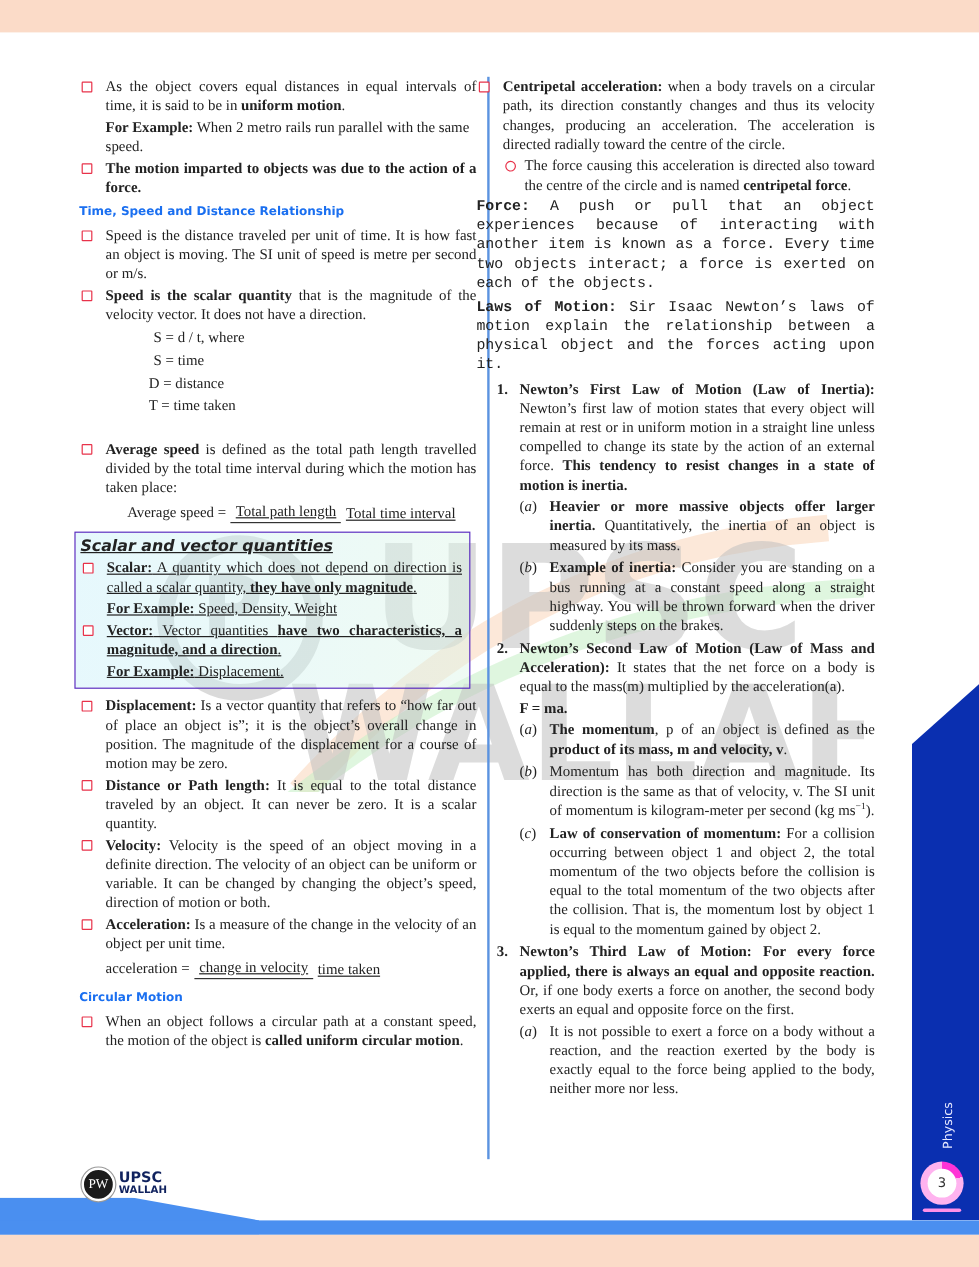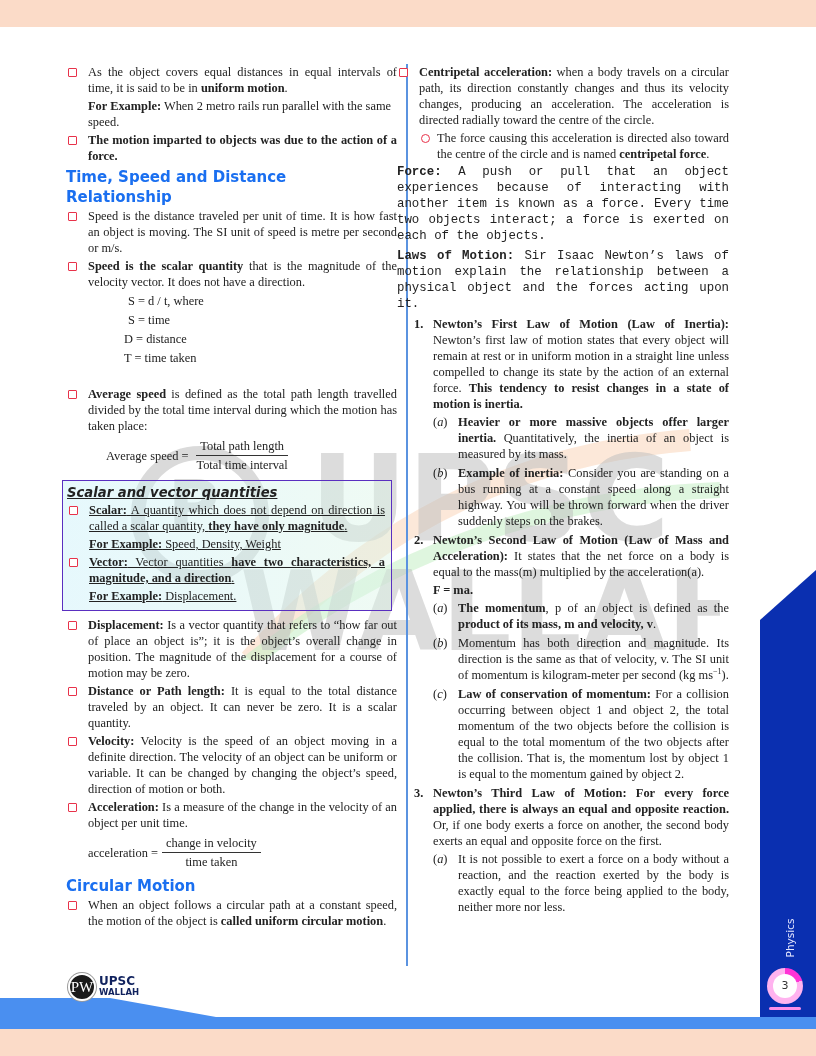--- a/index.html
+++ b/index.html
@@ -26,24 +26,24 @@
   .col { position: absolute; top: 64px; }
   .col.left { left: 66px; width: 331px; }
   .col.right { left: 397px; width: 332px; }
 
   .bullet { position: relative; padding-left: 22px; text-align: justify; margin-bottom: 2px; }
   .bullet::before { content: ""; position: absolute; left: 2px; top: 4px; width: 7px; height: 7px; border: 1.6px solid #e8324a; background: #fff; border-radius: 1px; }
   .sub-bullet { position: relative; padding-left: 40px; text-align: justify; margin-bottom: 2px; }
   .sub-bullet::before { content: ""; position: absolute; left: 24px; top: 4px; width: 7px; height: 7px; border: 1.6px solid #e8324a; border-radius: 50%; }
   .indent-para { padding-left: 22px; margin-bottom: 2px; }
   b { font-weight: bold; }
-  .heading { font-family: "DejaVu Sans", sans-serif; color: #1a6ff0; font-weight: bold; font-size: 15px; line-height: 20px; margin: 3px 0 1px 0; }
+  .heading { font-family: "DejaVu Sans", sans-serif; color: #1a6ff0; font-weight: bold; font-size: 10px; line-height: 20px; margin: 3px 0 1px 0; }
   .formula-line { padding-left: 62px; line-height: 19px; }
   .frac-row { display: flex; align-items: center; margin: 4px 0 6px 0; }
-  .frac { display: inline-flex; flex-direction: column; align-items: center; margin-left: 4px; }
+  .frac { display: inline-flex; flex-direction: row; align-items: center; margin-left: 4px; text-decoration: underline; }
   .frac .num { border-bottom: 1px solid #333; padding: 0 4px 1px; }
   .frac .den { padding: 1px 4px 0; }
 
   .box { border: 1.5px solid #5a2fc0; margin: 7px 0 6px 0; padding: 2px 6px 4px 26px; margin-left: 22px; position: relative; width: 330px; margin-left: -4px;
     background: linear-gradient(90deg, rgba(200,240,250,0.45), rgba(220,245,230,0.45)); text-decoration: underline; }
   .box-title { font-family: "DejaVu Sans", sans-serif; font-style: italic; font-weight: bold; font-size: 13.2px; margin-left: -22px; line-height: 19px; }
   .box .bullet { padding-left: 22px; margin-left: -22px; }
   .box .indent-para { padding-left: 0; }
 
   .para { text-align: justify; margin-bottom: 4px; font-family: Liberation Mono, monospace; }
@@ -51,21 +51,21 @@
   .law .num { position: absolute; left: 17px; top: 0; font-weight: bold; }
   .sub-law { position: relative; padding-left: 61px; text-align: justify; margin-bottom: 3px; }
   .sub-law .letter { position: absolute; left: 36px; top: 0; }
   .sub-law .letter i { font-style: italic; }
   .law-formula { padding-left: 36px; font-weight: bold; margin: 2px 0 2px 0; }
   sup { font-size: 8px; vertical-align: super; line-height: 0; }
 
   .watermark { position: absolute; left: 130px; top: 420px; width: 590px; height: 240px; pointer-events: none; opacity: 0.55; }
 
   .logo { position: absolute; left: 68px; top: 970px; width: 90px; height: 34px; display: flex; align-items: center; }
-  .logo-circle { width: 28px; height: 28px; border-radius: 50%; background: #1b1b1b; border: 2px solid #fff; box-shadow: 0 0 0 1px #999; color: #fff; font-family: "Liberation Serif", serif; font-size: 15px; display: flex; align-items: center; justify-content: center; }
+  .logo-circle { width: 28px; height: 28px; border-radius: 50%; background: #1b1b1b; border: 2px solid #fff; box-shadow: 0 0 0 1px #999; color: #fff; font-family: "Liberation Serif", serif; font-size: 11px; display: flex; align-items: center; justify-content: center; }
   .logo-text { margin-left: 3px; font-family: "DejaVu Sans", sans-serif; font-weight: bold; line-height: 11px; }
   .logo-text .l1 { color: #10225e; font-size: 12px; }
   .logo-text .l2 { color: #10225e; font-size: 8.5px; }
 </style>
 </head>
 <body>
 
 <div class="top-band"></div>
 
 <svg class="watermark" viewBox="0 0 590 240">

